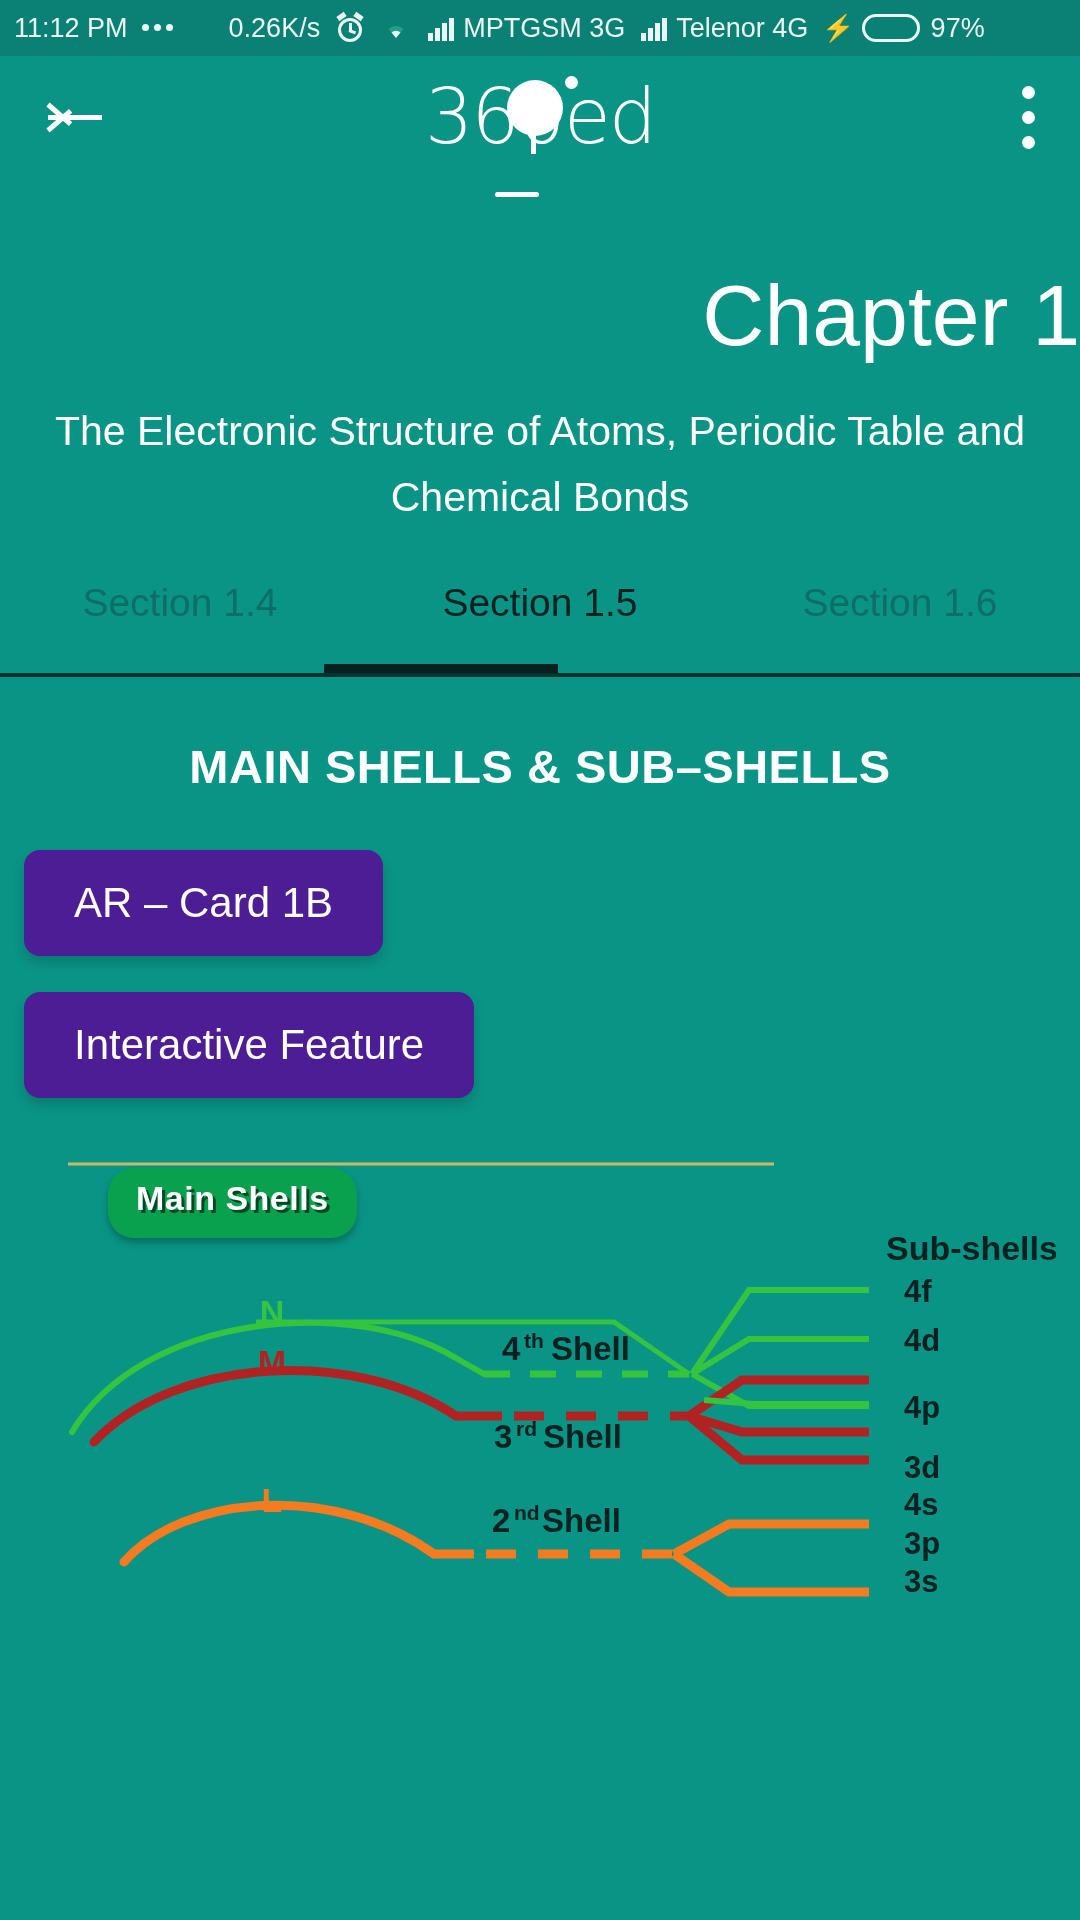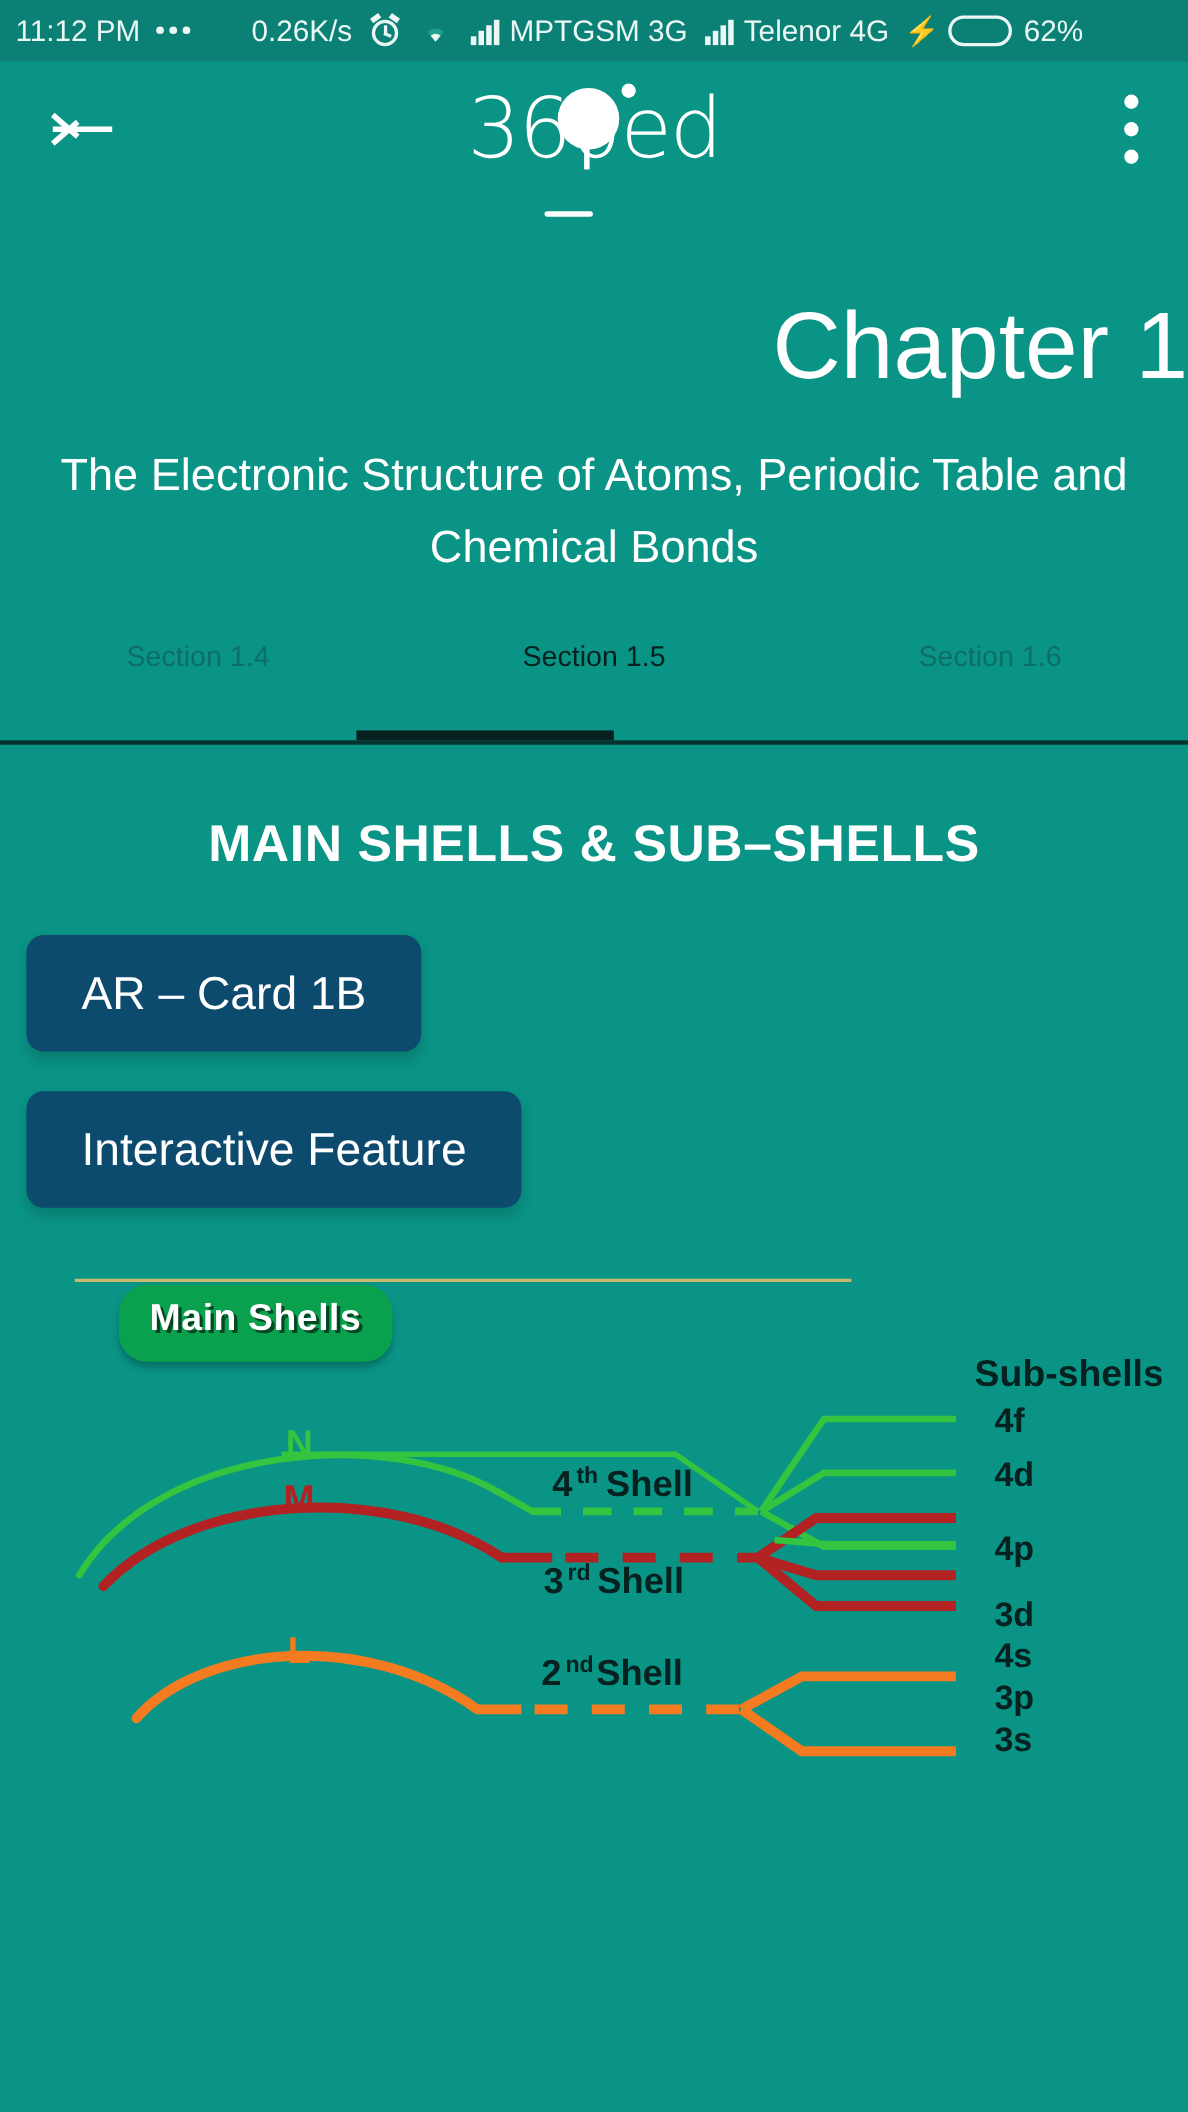--- a/index.html
+++ b/index.html
@@ -131,21 +131,21 @@
   .tabs {
     margin-top: 44px;
     height: 98px;
     display: flex;
     align-items: flex-start;
     position: relative;
   }
   .tab {
     flex: 1 1 33.33%;
     text-align: center;
-    font-size: 26px;
+    font-size: 39px;
     color: #0d6e66;
     padding-top: 6px;
     cursor: pointer;
     white-space: nowrap;
   }
   .tab.active { color: #06211f; }
   .tab-indicator {
     position: absolute;
     bottom: 0; left: 30%;
     width: 21.7%;
@@ -168,21 +168,21 @@
   }
   .sub-heading {
     font-size: 40px;
     font-weight: bold;
     margin-top: 82px;
     margin-left: 0px;
     color: #ffffff;
   }
   .btn-col { margin-top: 56px; display: flex; flex-direction: column; gap: 36px; align-items: flex-start;}
   .btn {
-    background: #0c4a6e;
+    background: #4c1d95;
     color: #ffffff;
     font-size: 42px;
     border: none;
     border-radius: 16px;
     padding: 32px 50px;
     box-shadow: 0 7px 12px rgba(0,0,0,0.16);
     font-family: "Liberation Sans", sans-serif;
     cursor: pointer;
     line-height: 1;
   }
@@ -248,21 +248,21 @@
         <i></i>
         <i></i>
         <i></i>
         <i></i>
       </span>
   </span>
   <span class="sb-label">Telenor 4G</span>
 
   <span class="ico-bolt">⚡</span>
   <span class="battery"><span class="lvl"></span></span>
-  <span class="sb-batt-pct">62%</span>
+  <span class="sb-batt-pct">97%</span>
 </div>
 
 <div class="app-bar">
   <div class="back-arrow">
     <span class="shaft"></span>
       <span class="head1"></span>
       <span class="head2"></span>
   </div>
 
   <div class="logo-wrap">

